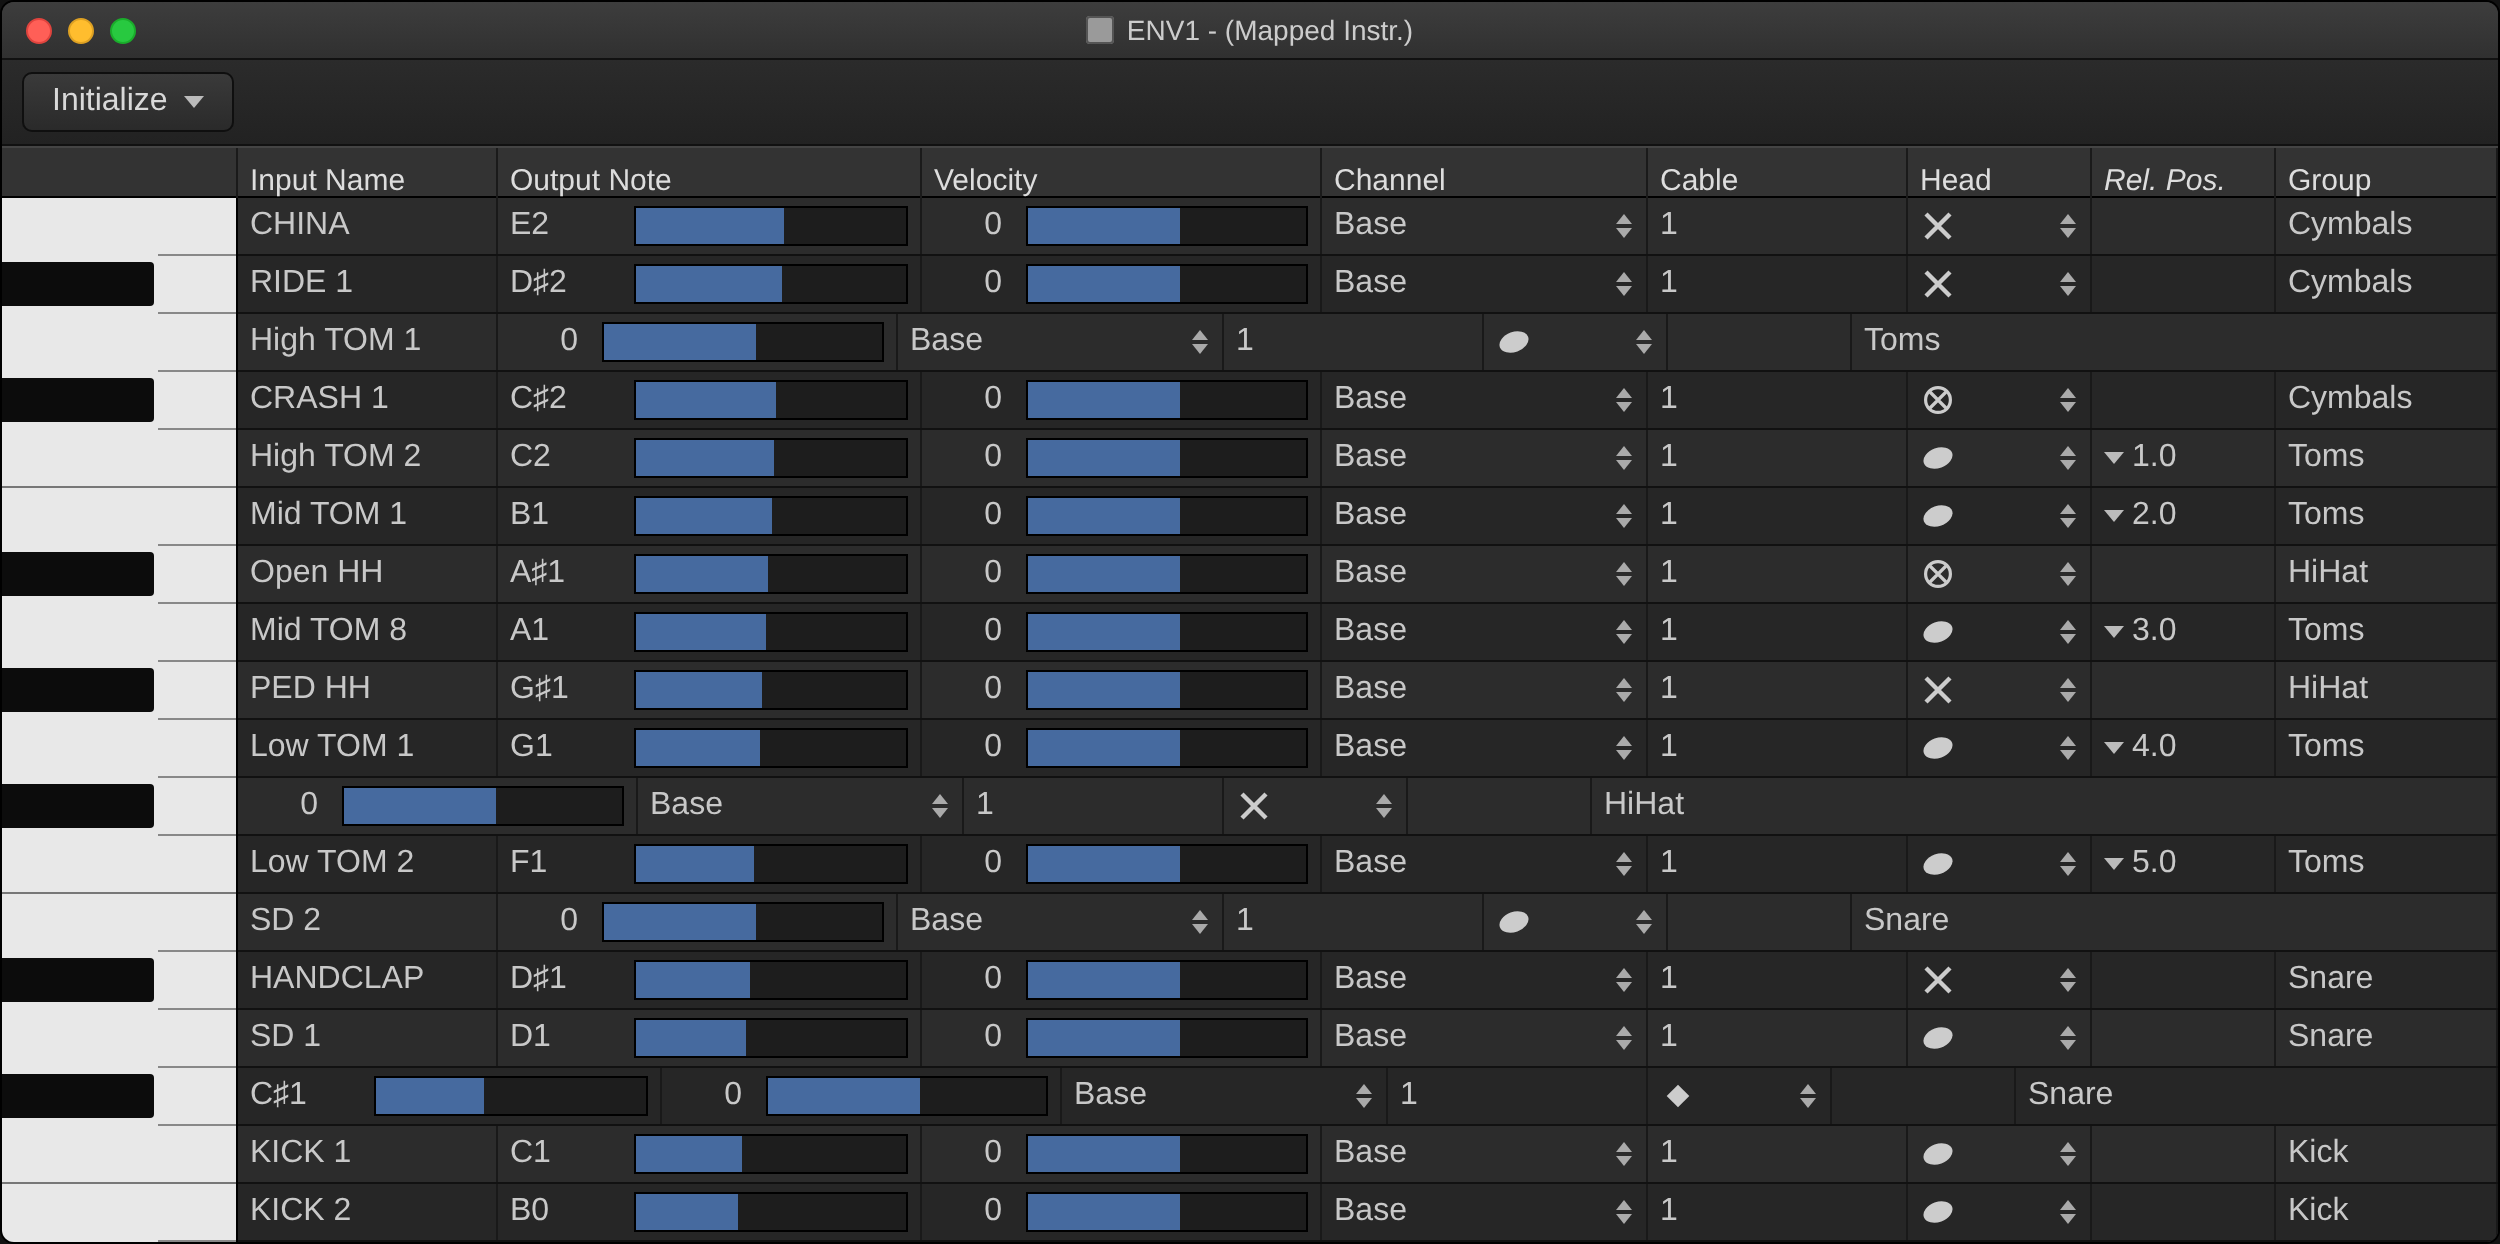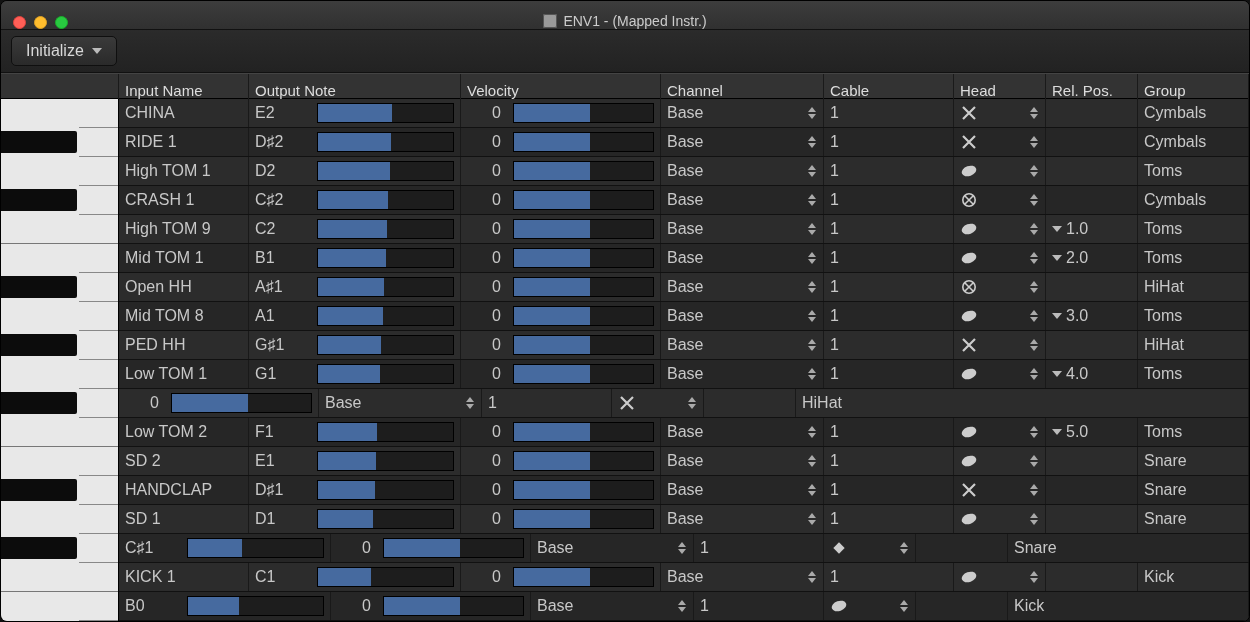--- a/index.html
+++ b/index.html
@@ -30,21 +30,21 @@
     border:1px solid #000;
     border-radius:7px;
     overflow:hidden;
     display:flex;flex-direction:column;
   }
   
   .titlebar{
     height:30px;
     background:linear-gradient(#3d3d3d,#303030);
     border-bottom:1px solid #111;
-    display:flex;align-items:flex-end;
+    display:flex;align-items:center;
     position:relative;
   }
   .traffic{display:flex;gap:8px;padding-left:12px;}
   .tl{width:13px;height:13px;border-radius:50%;}
   .tl.red{background:#ff5f57;border:0.5px solid #e0443e;}
   .tl.yellow{background:#ffbd2e;border:0.5px solid #dea123;}
   .tl.green{background:#28c940;border:0.5px solid #1aad2b;}
   .title{
     position:absolute;left:0;right:0;text-align:center;
     font-size:14px;color:#ccc;
@@ -86,21 +86,21 @@
     padding:16px 6px;
   }
   
   .c-piano{width:118px;flex:none;}
   .c-input{width:130px;flex:none;}
   .c-out  {width:212px;flex:none;}
   .c-vel  {width:200px;flex:none;}
   .c-chan {width:163px;flex:none;}
   .c-cable{width:130px;flex:none;}
   .c-head {width:92px;flex:none;}
-  .c-rel  {width:92px;flex:none;}
+  .c-rel  {width:92px;flex:none;font-style:italic;}
   .c-group{flex:1;}
   
   .content{
     flex:1;position:relative;
     display:flex;
   }
   .piano{
     width:118px;flex:none;
     background:#e8e8e8;
     position:relative;
@@ -270,26 +270,20 @@
                 <path d="M2 2 L14 14 M14 2 L2 14" stroke="#ccc" stroke-width="2.2" fill="none"></path>
               </svg>
             </span>
             <span class="stepper"></span>
           </div>
           <div class="cell-rel"></div>
           <div class="cell-group">Cymbals</div>
         </div>
         <div class="row">
           <div class="cell-input">High TOM 1</div>
-          <div class="cell-out">
-            <div class="note">D2</div>
-            <div class="bar-t">
-              <div class="bar-f" style="width: 53%;"></div>
-            </div>
-          </div>
           <div class="cell-vel">
             <div class="vel-num">0</div>
             <div class="bar-t">
               <div class="bar-f" style="width: 55%;"></div>
             </div>
           </div>
           <div class="cell-chan">
             <span>Base</span>
             <span class="stepper"></span>
           </div>
@@ -330,21 +324,21 @@
                 <circle cx="8" cy="8" r="6.2" stroke="#ccc" stroke-width="1.6" fill="none"></circle>
                 <path d="M4 4 L12 12 M12 4 L4 12" stroke="#ccc" stroke-width="1.6"></path>
               </svg>
             </span>
             <span class="stepper"></span>
           </div>
           <div class="cell-rel"></div>
           <div class="cell-group">Cymbals</div>
         </div>
         <div class="row">
-          <div class="cell-input">High TOM 9</div>
+          <div class="cell-input">High TOM 2</div>
           <div class="cell-out">
             <div class="note">C2</div>
             <div class="bar-t">
               <div class="bar-f" style="width: 51%;"></div>
             </div>
           </div>
           <div class="cell-vel">
             <div class="vel-num">0</div>
             <div class="bar-t">
               <div class="bar-f" style="width: 55%;"></div>
@@ -580,26 +574,20 @@
             <span class="stepper"></span>
           </div>
           <div class="cell-rel">
             <span class="rel-down"></span>
             <span>5.0</span>
           </div>
           <div class="cell-group">Toms</div>
         </div>
         <div class="row">
           <div class="cell-input">SD 2</div>
-          <div class="cell-out">
-            <div class="note">E1</div>
-            <div class="bar-t">
-              <div class="bar-f" style="width: 43%;"></div>
-            </div>
-          </div>
           <div class="cell-vel">
             <div class="vel-num">0</div>
             <div class="bar-t">
               <div class="bar-f" style="width: 55%;"></div>
             </div>
           </div>
           <div class="cell-chan">
             <span>Base</span>
             <span class="stepper"></span>
           </div>
@@ -728,20 +716,21 @@
               <svg width="18" height="14" viewBox="0 0 18 14">
                 <ellipse cx="9" cy="7" rx="7.5" ry="5" fill="#ccc" transform="rotate(-20 9 7)"></ellipse>
               </svg>
             </span>
             <span class="stepper"></span>
           </div>
           <div class="cell-rel"></div>
           <div class="cell-group">Kick</div>
         </div>
         <div class="row">
+          <div class="cell-input">KICK 2</div>
           <div class="cell-out">
             <div class="note">B0</div>
             <div class="bar-t">
               <div class="bar-f" style="width: 38%;"></div>
             </div>
           </div>
           <div class="cell-vel">
             <div class="vel-num">0</div>
             <div class="bar-t">
               <div class="bar-f" style="width: 55%;"></div>

